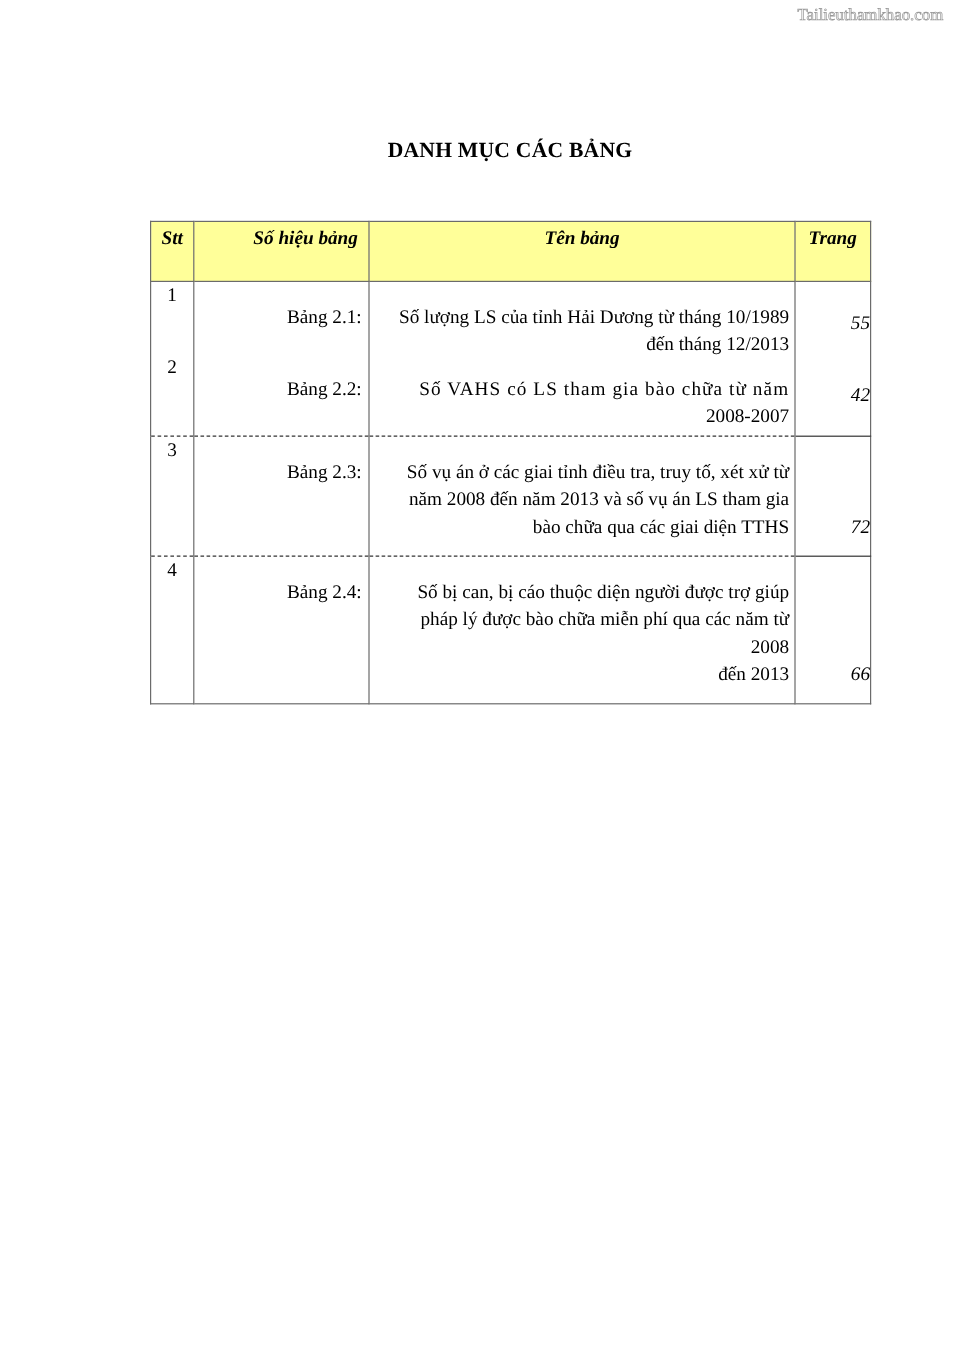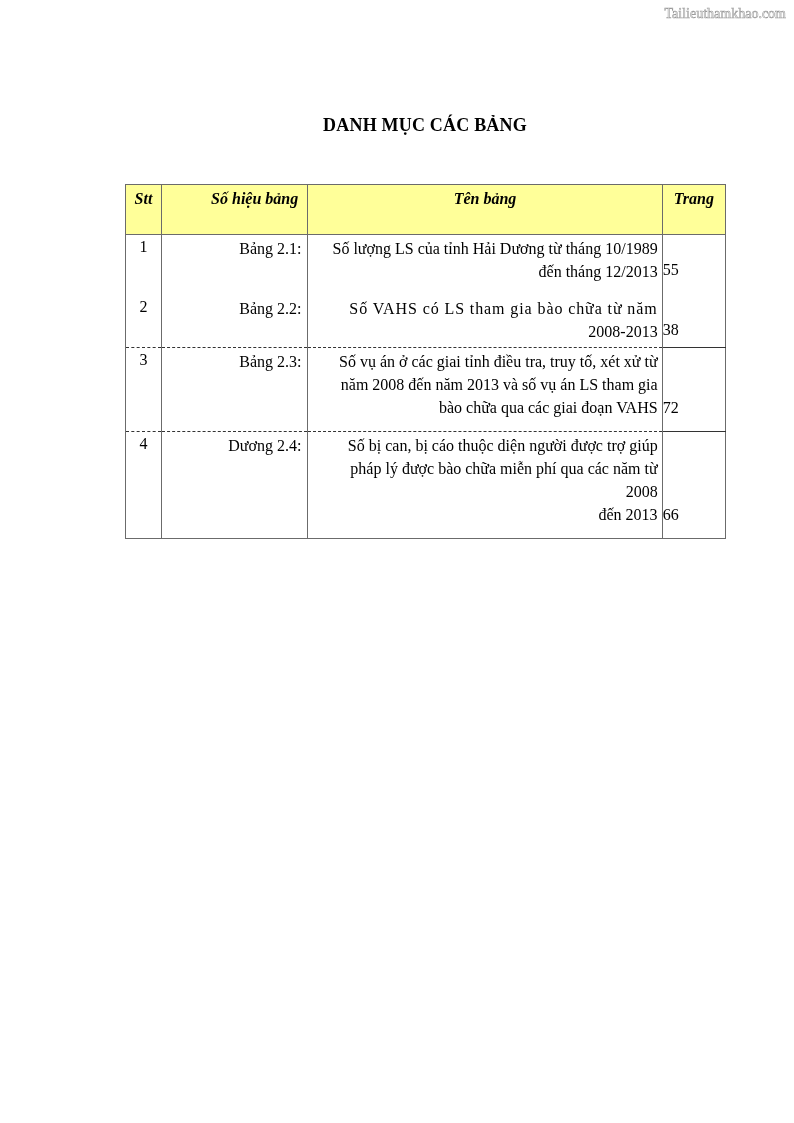--- a/index.html
+++ b/index.html
@@ -74,26 +74,27 @@
     .toc-table td.code {
       text-align: right;
       padding-right: 6px;
     }
     .toc-table td.name {
       text-align: right;
       padding-left: 6px;
       padding-right: 4px;
     }
     .toc-table td.page {
-      text-align: left;
+      text-align: right;
       vertical-align: bottom;
       padding: 0;
+      font-style: italic;
     }
     .row-group td {
-      padding-top: 2px;
+      padding-top: 18px;
     }
     .dashed-bottom td.stt,
     .dashed-bottom td.code,
     .dashed-bottom td.name {
       border-bottom: 1px dashed #333;
     }
     .dashed-bottom td.page {
       border-bottom: 1px solid #333;
     }
     .last-row td {
@@ -143,51 +144,51 @@
         <span class="entry-block gap"></span>
         <span class="entry-block">Bảng 2.2:</span>
         <span class="entry-block" style="height:23px"></span>
         <span class="entry-block" style="height:4px"></span>
       </td>
       <td class="name">
         <span class="entry-block">Số lượng LS của tỉnh Hải Dương từ tháng 10/1989</span>
         <span class="entry-block">đến tháng 12/2013</span>
         <span class="entry-block gap"></span>
         <span class="entry-block spaced">Số VAHS có LS tham gia bào chữa từ năm</span>
-        <span class="entry-block">2008-2013</span>
+        <span class="entry-block">2008-2007</span>
         <span class="entry-block" style="height:4px"></span>
       </td>
       <td class="page" style="vertical-align:top;">
         <span class="entry-block" style="height:23px"></span>
         <span class="entry-block">55</span>
         <span class="entry-block gap"></span>
         <span class="entry-block" style="height:23px"></span>
-        <span class="entry-block">38</span>
+        <span class="entry-block">42</span>
         <span class="entry-block" style="height:4px"></span>
       </td>
     </tr>
 
     <tr class="row-group dashed-bottom">
       <td class="stt">3</td>
       <td class="code">Bảng 2.3:</td>
       <td class="name">
         <span class="entry-block">Số vụ án ở các giai tỉnh điều tra, truy tố, xét xử từ</span>
         <span class="entry-block">năm 2008 đến năm 2013 và số vụ án LS tham gia</span>
-        <span class="entry-block">bào chữa qua các giai đoạn VAHS</span>
+        <span class="entry-block">bào chữa qua các giai diện TTHS</span>
         <span class="entry-block" style="height:12px"></span>
       </td>
       <td class="page">
         <span class="entry-block">72</span>
         <span class="entry-block" style="height:12px"></span>
       </td>
     </tr>
 
     <tr class="row-group last-row">
       <td class="stt">4</td>
-      <td class="code">Dương 2.4:</td>
+      <td class="code">Bảng 2.4:</td>
       <td class="name">
         <span class="entry-block">Số bị can, bị cáo thuộc diện người được trợ giúp</span>
         <span class="entry-block">pháp lý được bào chữa miễn phí qua các năm từ 2008</span>
         <span class="entry-block">đến 2013</span>
         <span class="entry-block" style="height:12px"></span>
       </td>
       <td class="page">
         <span class="entry-block">66</span>
         <span class="entry-block" style="height:12px"></span>
       </td>

